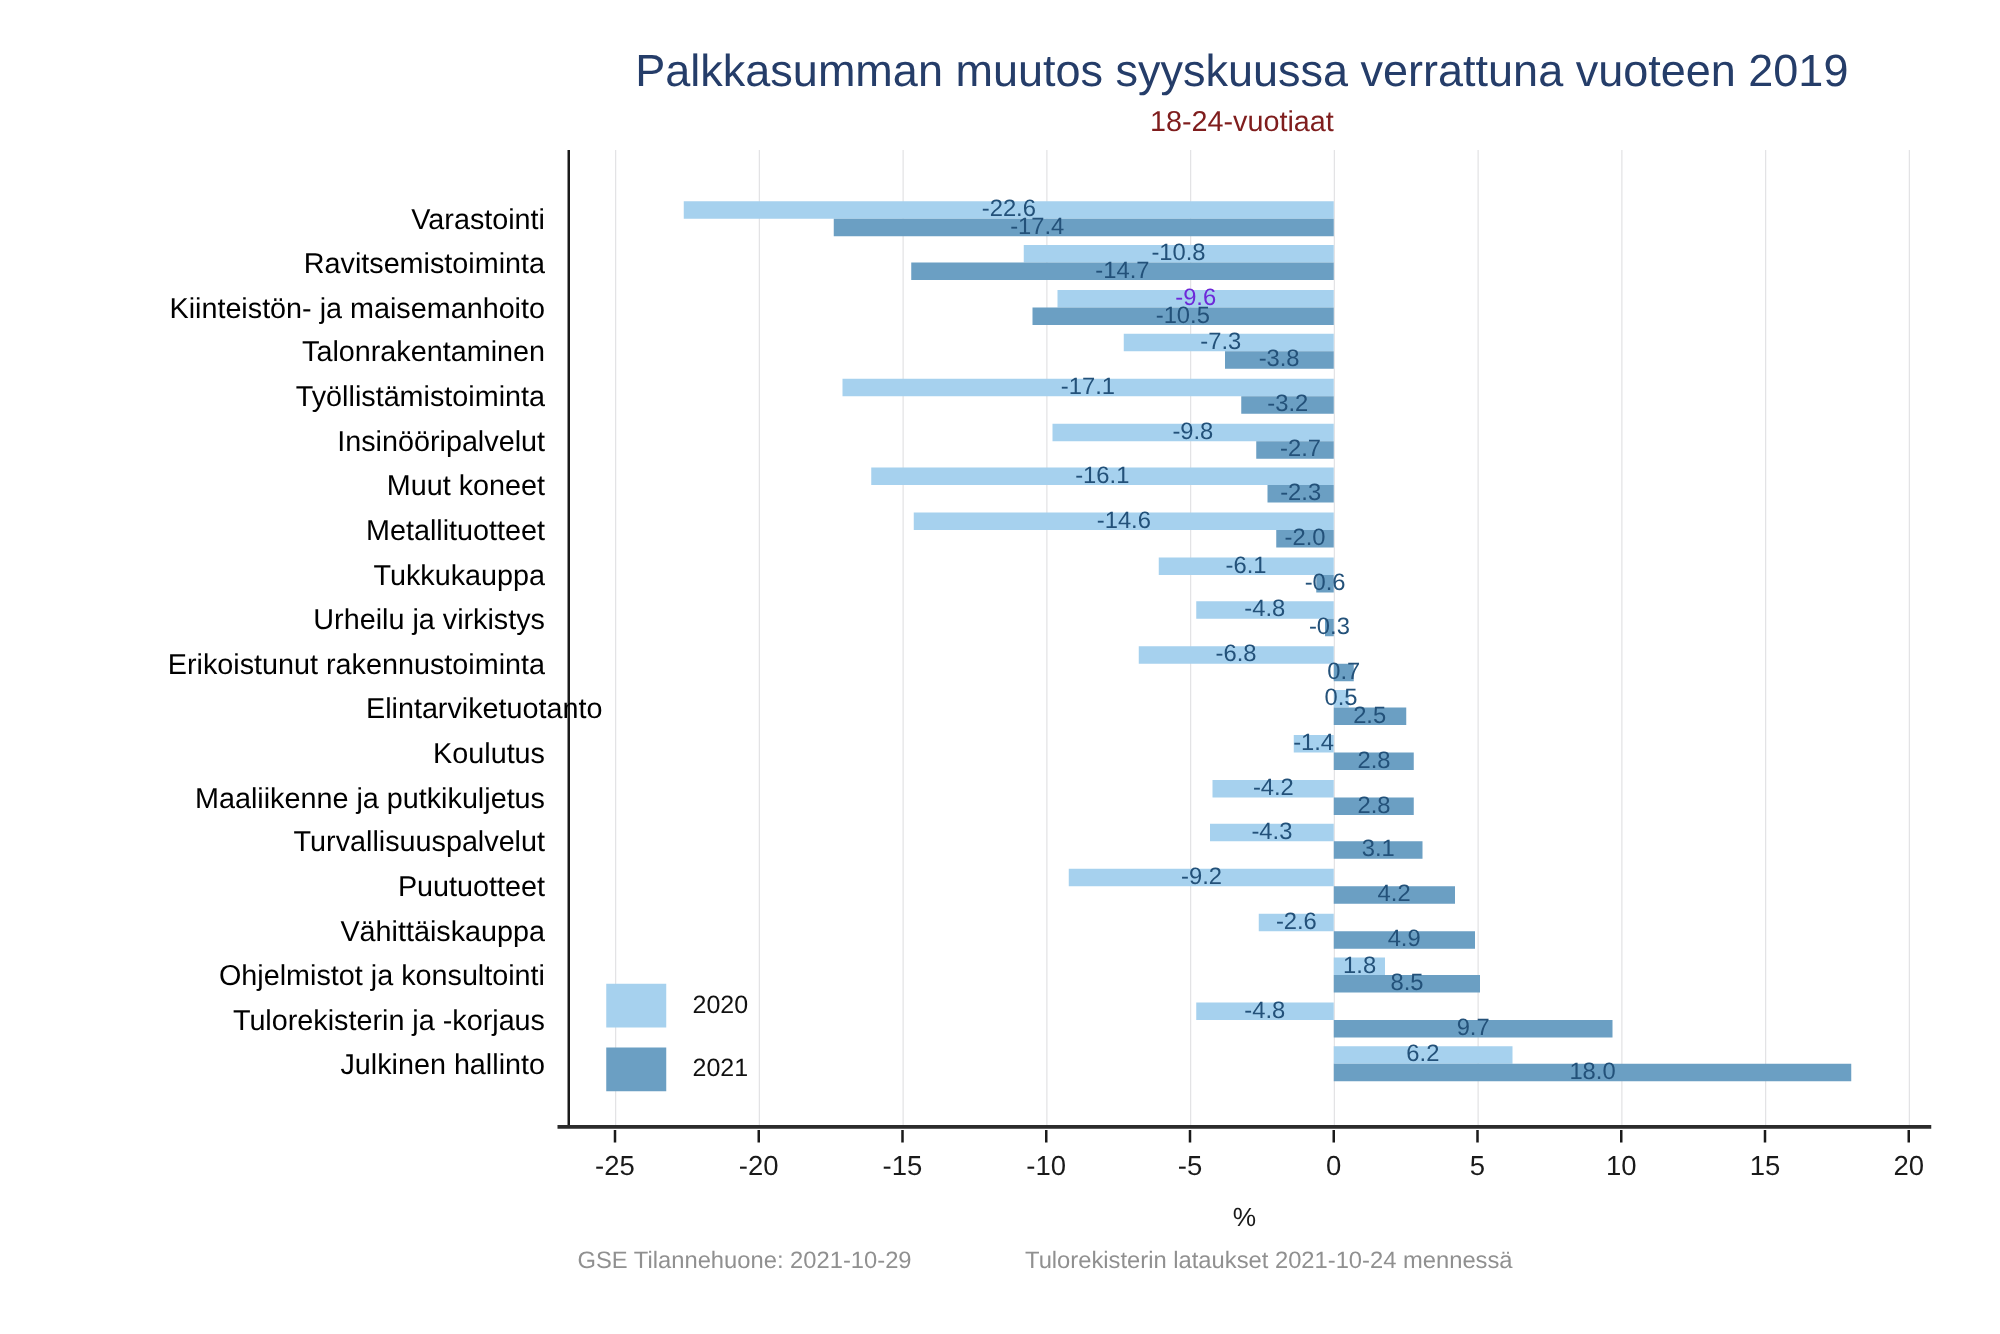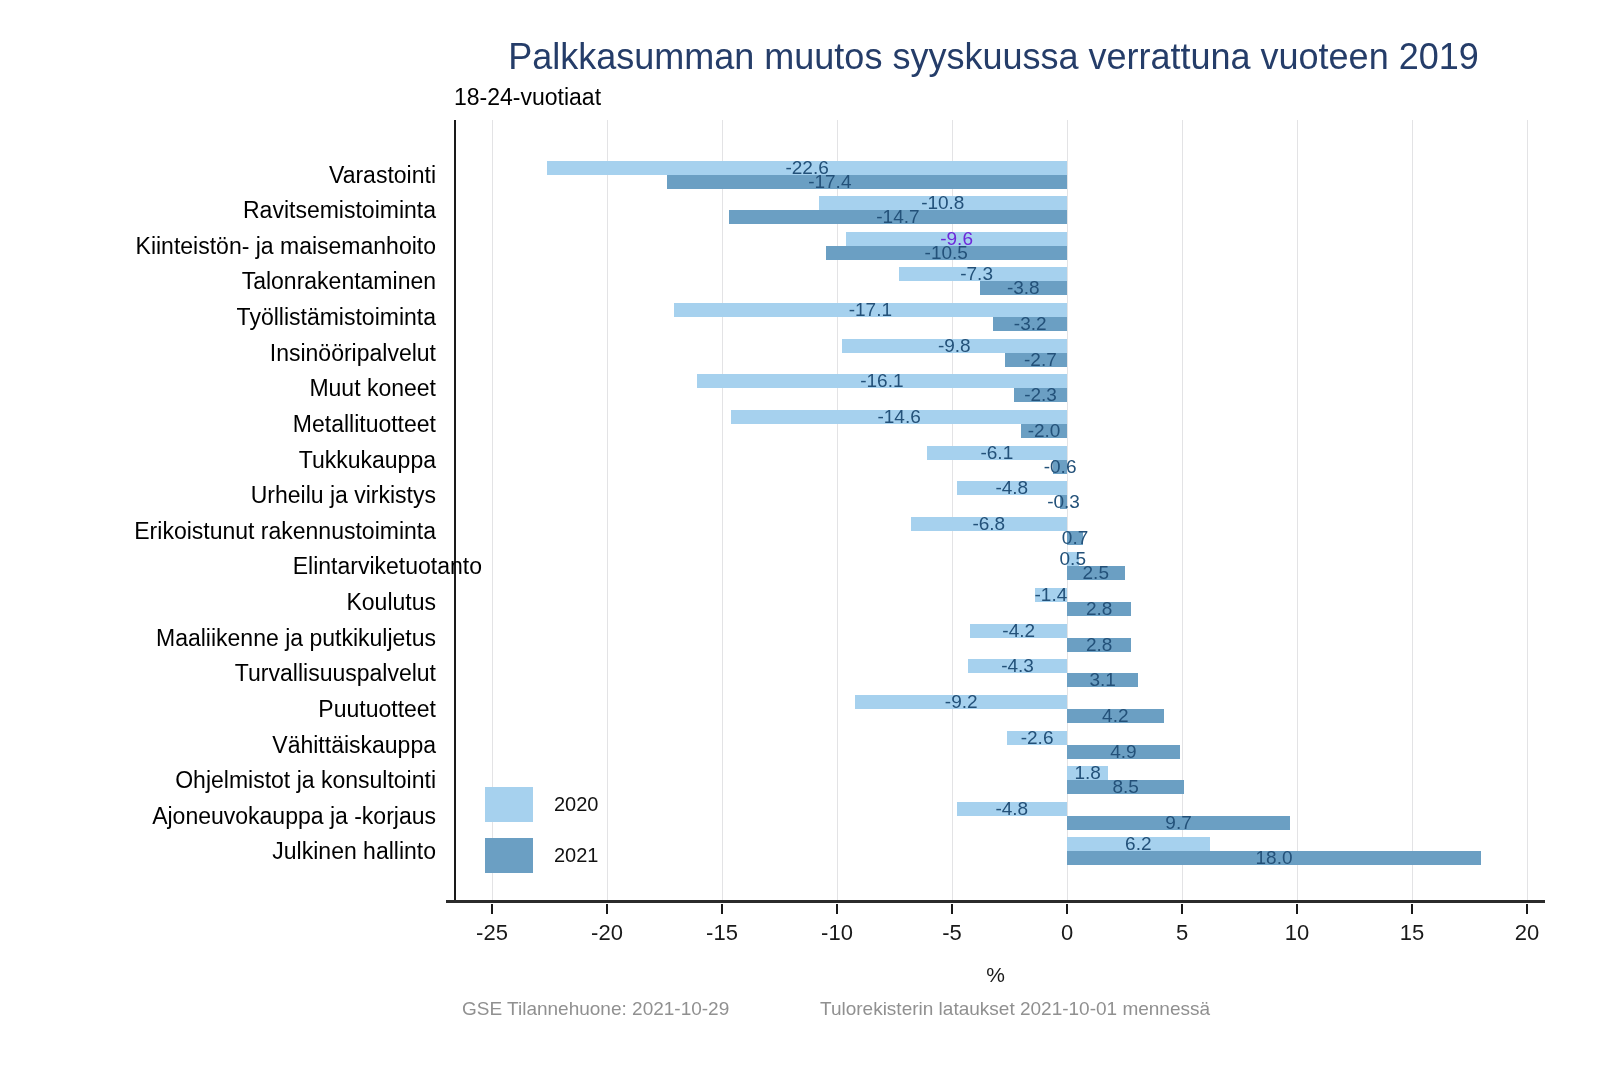--- a/index.html
+++ b/index.html
@@ -5,22 +5,22 @@
   html,body{margin:0;padding:0;background:#fff;}
   #root{
     position:relative;width:1600px;height:1067px;background:#ffffff;
     font-family:"Liberation Sans","DejaVu Sans",sans-serif;overflow:hidden;
   }
   .title{
     position:absolute;left:454px;top:36px;width:1079px;text-align:center;
     font-size:36px;color:#253d69;white-space:nowrap;
   }
   .subtitle{
-    position:absolute;left:454px;top:84px;width:1079px;
-    font-size:23px;color:#000000;
+    position:absolute;left:454px;top:84px;width:1079px;text-align:center;
+    font-size:23px;color:#7f1d1d;
   }
   #plot{
     position:absolute;left:454px;top:120px;width:1079px;height:780px;
     border-left:2px solid #1a1a1a;
   }
   .gridline{position:absolute;top:0;width:1px;height:780px;background:#e3e3e5;z-index:1;}
   .xaxis-line{position:absolute;left:-10px;top:780px;width:1099px;height:3px;background:#2b2b2b;z-index:4;}
   .xtick{position:absolute;top:784px;width:2px;height:10px;background:#1a1a1a;z-index:4;}
   .xtick-label{
     position:absolute;top:800px;width:70px;text-align:center;
@@ -195,19 +195,19 @@
       <div class="cat-label" style="top: 445.54px;">Tukkukauppa</div>
       <div class="cat-label" style="top: 481.17px;">Urheilu ja virkistys</div>
       <div class="cat-label" style="top: 516.8px;">Erikoistunut rakennustoiminta</div>
       <div class="cat-label" style="top: 552.43px; margin-left: 46px;">Elintarviketuotanto</div>
       <div class="cat-label" style="top: 588.06px;">Koulutus</div>
       <div class="cat-label" style="top: 623.69px;">Maaliikenne ja putkikuljetus</div>
       <div class="cat-label" style="top: 659.32px;">Turvallisuuspalvelut</div>
       <div class="cat-label" style="top: 694.95px;">Puutuotteet</div>
       <div class="cat-label" style="top: 730.58px;">Vähittäiskauppa</div>
       <div class="cat-label" style="top: 766.21px;">Ohjelmistot ja konsultointi</div>
-      <div class="cat-label" style="top: 801.84px;">Ajoneuvokauppa ja -korjaus</div>
+      <div class="cat-label" style="top: 801.84px;">Tulorekisterin ja -korjaus</div>
       <div class="cat-label" style="top: 837.47px;">Julkinen hallinto</div>
     </div>
 
   <div class="footer-text" style="left:462px;">GSE Tilannehuone: 2021-10-29</div>
-  <div class="footer-text" style="left:820px;">Tulorekisterin lataukset 2021-10-01 mennessä</div>
+  <div class="footer-text" style="left:820px;">Tulorekisterin lataukset 2021-10-24 mennessä</div>
 </div>
 
 </body></html>

